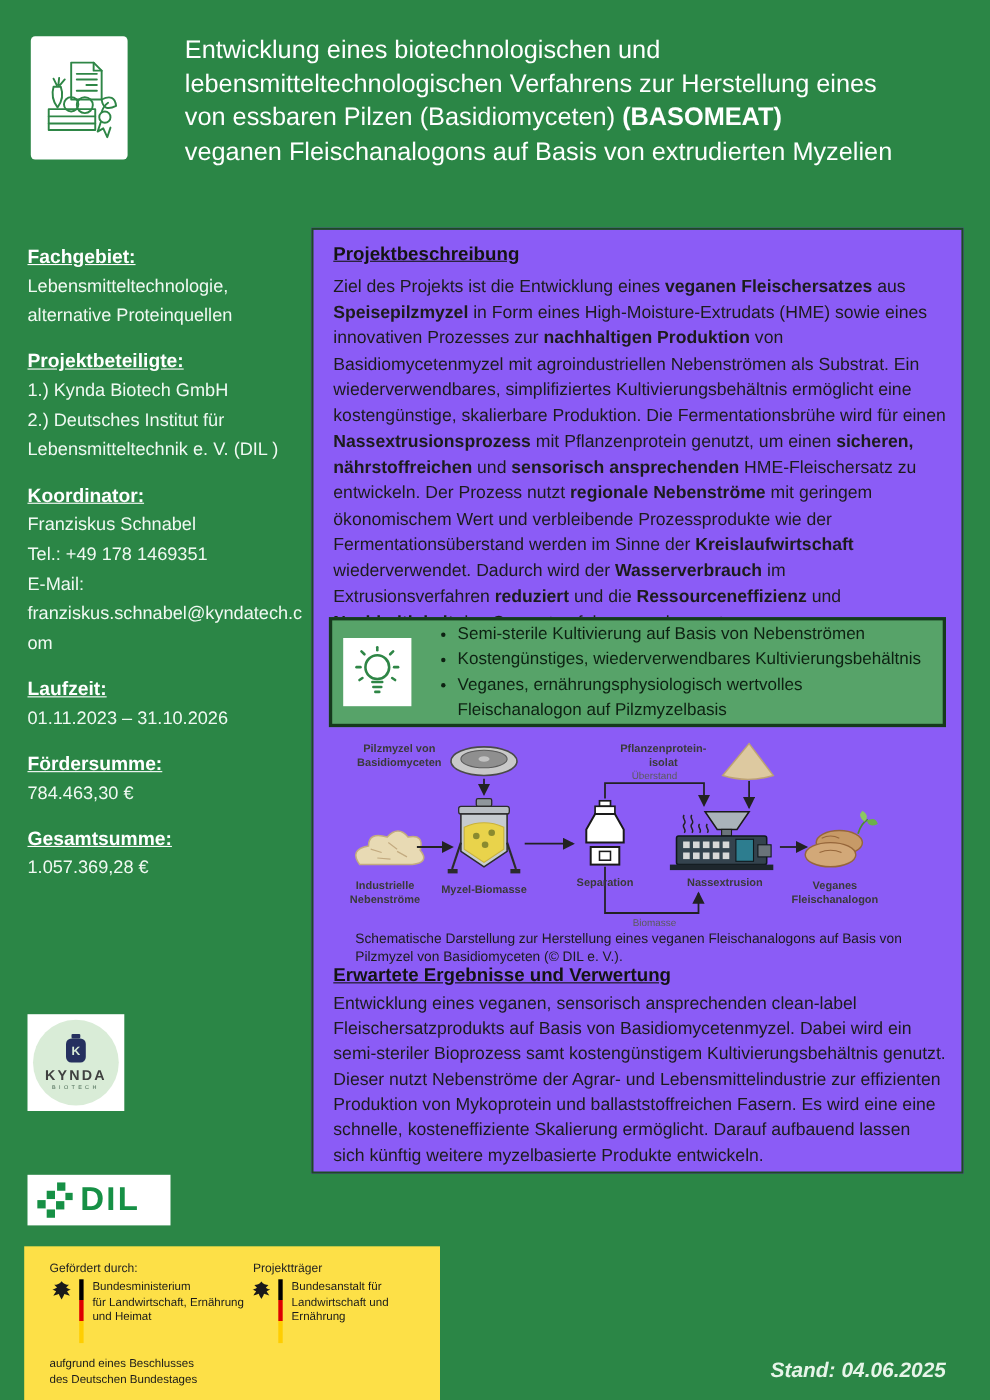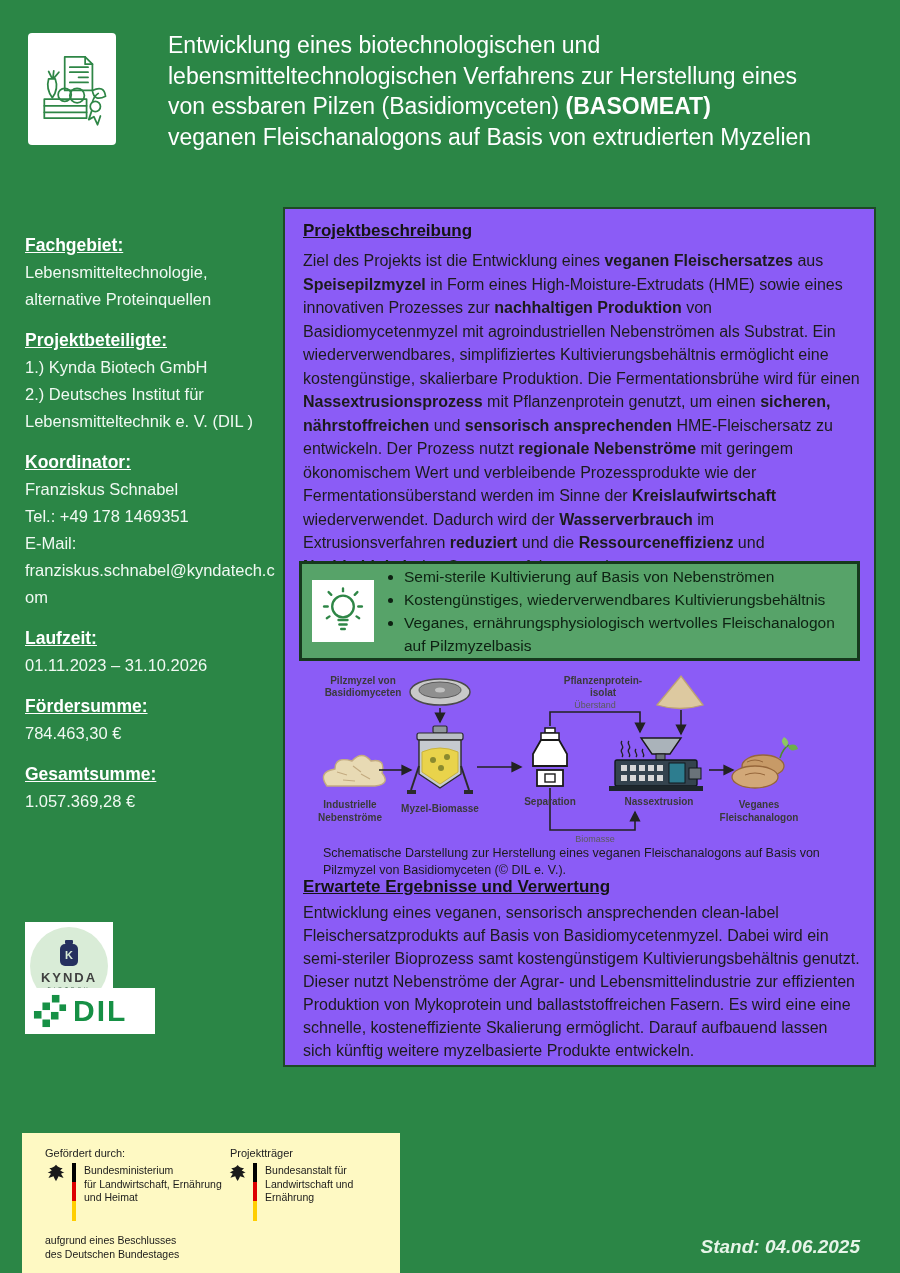--- a/index.html
+++ b/index.html
@@ -6,45 +6,45 @@
   body{font-family:"Liberation Sans", sans-serif;}
   .page{position:relative;width:900px;height:1273px;background:#2B8646;overflow:hidden;}
 
   
   .header-icon-box{position:absolute;left:28px;top:33px;width:88px;height:112px;background:#fff;border-radius:4px;display:flex;align-items:center;justify-content:center;}
   .page-title{position:absolute;left:168px;top:30px;width:714px;color:#ffffff;font-size:23px;line-height:30.5px;font-weight:400;}
   .page-title b{font-weight:700;}
 
   
   .sidebar{position:absolute;left:25px;top:220px;width:256px;color:#fff;}
-  .sec{margin-bottom:14px;margin-top:12px;}
+  .sec{margin-bottom:14px;}
   .sec-h{font-size:17.5px;font-weight:700;text-decoration:underline;line-height:27px;color:#ffffff;}
   .sec-line{font-size:16.5px;line-height:27px;color:#f0f9f2;word-break:break-all;}
 
   
   .kynda-logo{position:absolute;left:25px;top:922px;width:88px;height:88px;background:#fff;display:flex;align-items:center;justify-content:center;}
   .kynda-circle{width:78px;height:78px;border-radius:50%;background:#d9ecd7;display:flex;flex-direction:column;align-items:center;justify-content:center;}
   .kynda-name{color:#404040;font-weight:700;font-size:13px;letter-spacing:2px;margin-top:2px;}
   .kynda-sub{color:#4a6a55;font-size:5px;letter-spacing:3px;margin-top:1px;}
-  .dil-logo{position:absolute;left:25px;top:988px;width:130px;height:46px;background:#fff;display:flex;align-items:center;gap:6px;padding-left:8px;box-sizing:border-box;}
+  .dil-logo{position:absolute;left:25px;top:1068px;width:130px;height:46px;background:#fff;display:flex;align-items:center;gap:6px;padding-left:8px;box-sizing:border-box;}
   .dil-name{color:#169045;font-weight:700;font-size:30px;letter-spacing:2px;}
 
   
   .panel{position:absolute;left:283px;top:207px;width:593px;height:860px;background:#8b5cf6;border:2px solid #1d4a26;box-sizing:border-box;}
   .panel-h{position:absolute;left:18px;font-size:17px;font-weight:700;text-decoration:underline;color:#141414;}
   .panel-p{position:absolute;left:18px;width:557px;font-size:16px;line-height:23.5px;color:#1c1c1c;}
   .highlight{position:absolute;left:14px;top:352px;width:561px;height:100px;background:#57A369;border:3px solid #16391d;box-sizing:border-box;display:flex;align-items:center;}
   .bulb-box{flex:0 0 62px;height:62px;background:#fff;margin-left:10px;display:flex;align-items:center;justify-content:center;}
-  .hl-list{margin:0;padding:0 0 0 30px;width:478px;font-size:15.5px;line-height:23px;color:#0d2112;}
+  .hl-list{margin:12px;padding:0 0 0 30px;width:478px;font-size:15.5px;line-height:23px;color:#0d2112;}
   .hl-list li{margin:0;padding:0;}
   .caption{position:absolute;left:38px;top:636px;width:532px;font-size:12.5px;line-height:17px;color:#1c1c1c;}
   .diagram{position:absolute;left:10px;top:453px;}
 
   
-  .footer-box{position:absolute;left:22px;top:1133px;width:378px;height:140px;background:#fef9c3;color:#1a1a1a;}
+  .footer-box{position:absolute;left:22px;top:1133px;width:378px;height:140px;background:#fde047;color:#1a1a1a;}
   .f-label{position:absolute;font-size:11px;color:#222;}
   .gov-logo{position:absolute;display:flex;align-items:flex-start;}
   .flag{width:4px;height:58px;margin:0 8px 0 6px;background:linear-gradient(to bottom,#000 0 19px,#dd0000 19px 38px,#ffce00 38px 58px);}
   .gov-text{font-size:10.5px;line-height:13.5px;color:#1a1a1a;padding-top:1px;}
   .f-note{position:absolute;font-size:10.5px;line-height:14px;color:#1a1a1a;}
   .stand{position:absolute;right:40px;top:1236px;font-size:19px;font-style:italic;font-weight:600;color:#e6f4e8;}
 </style>
 </head>
 <body>
 

